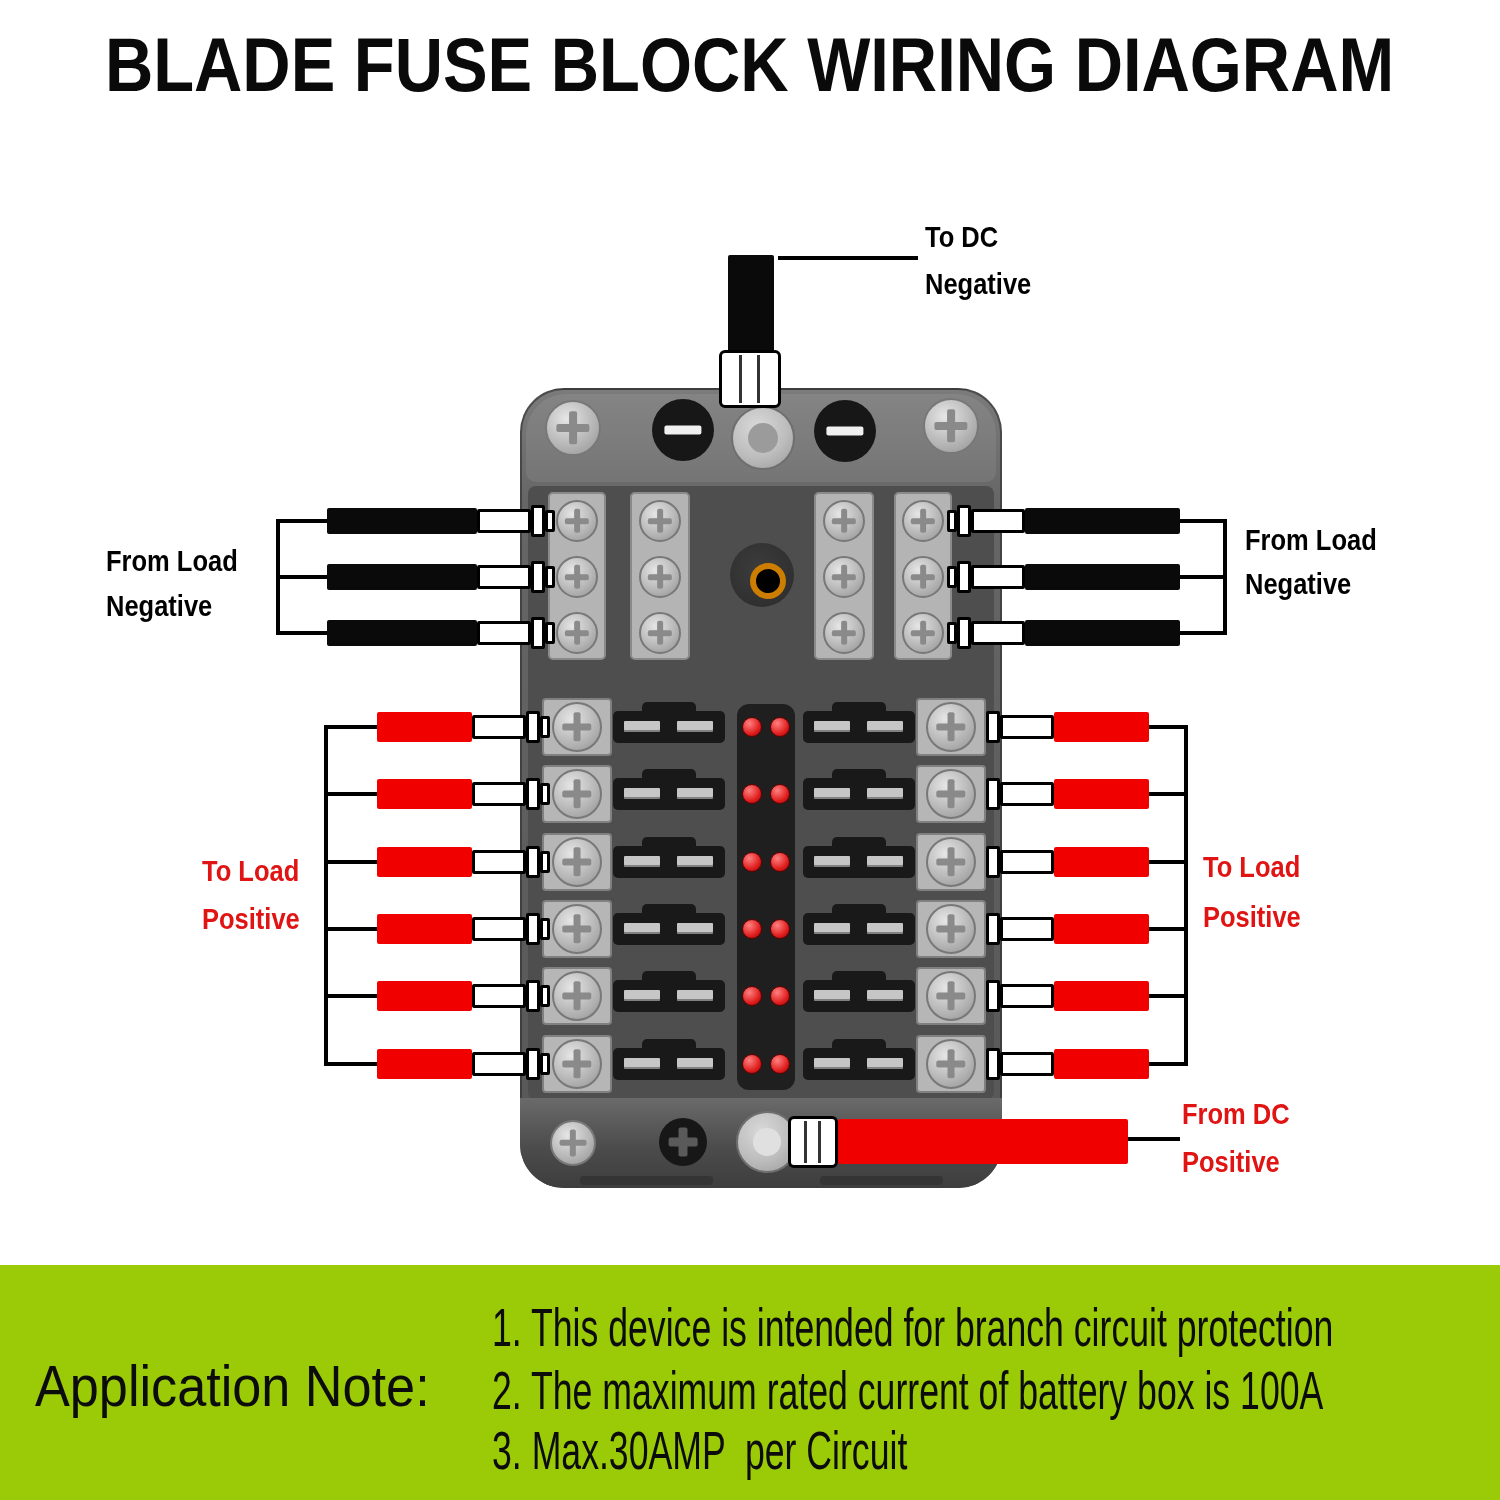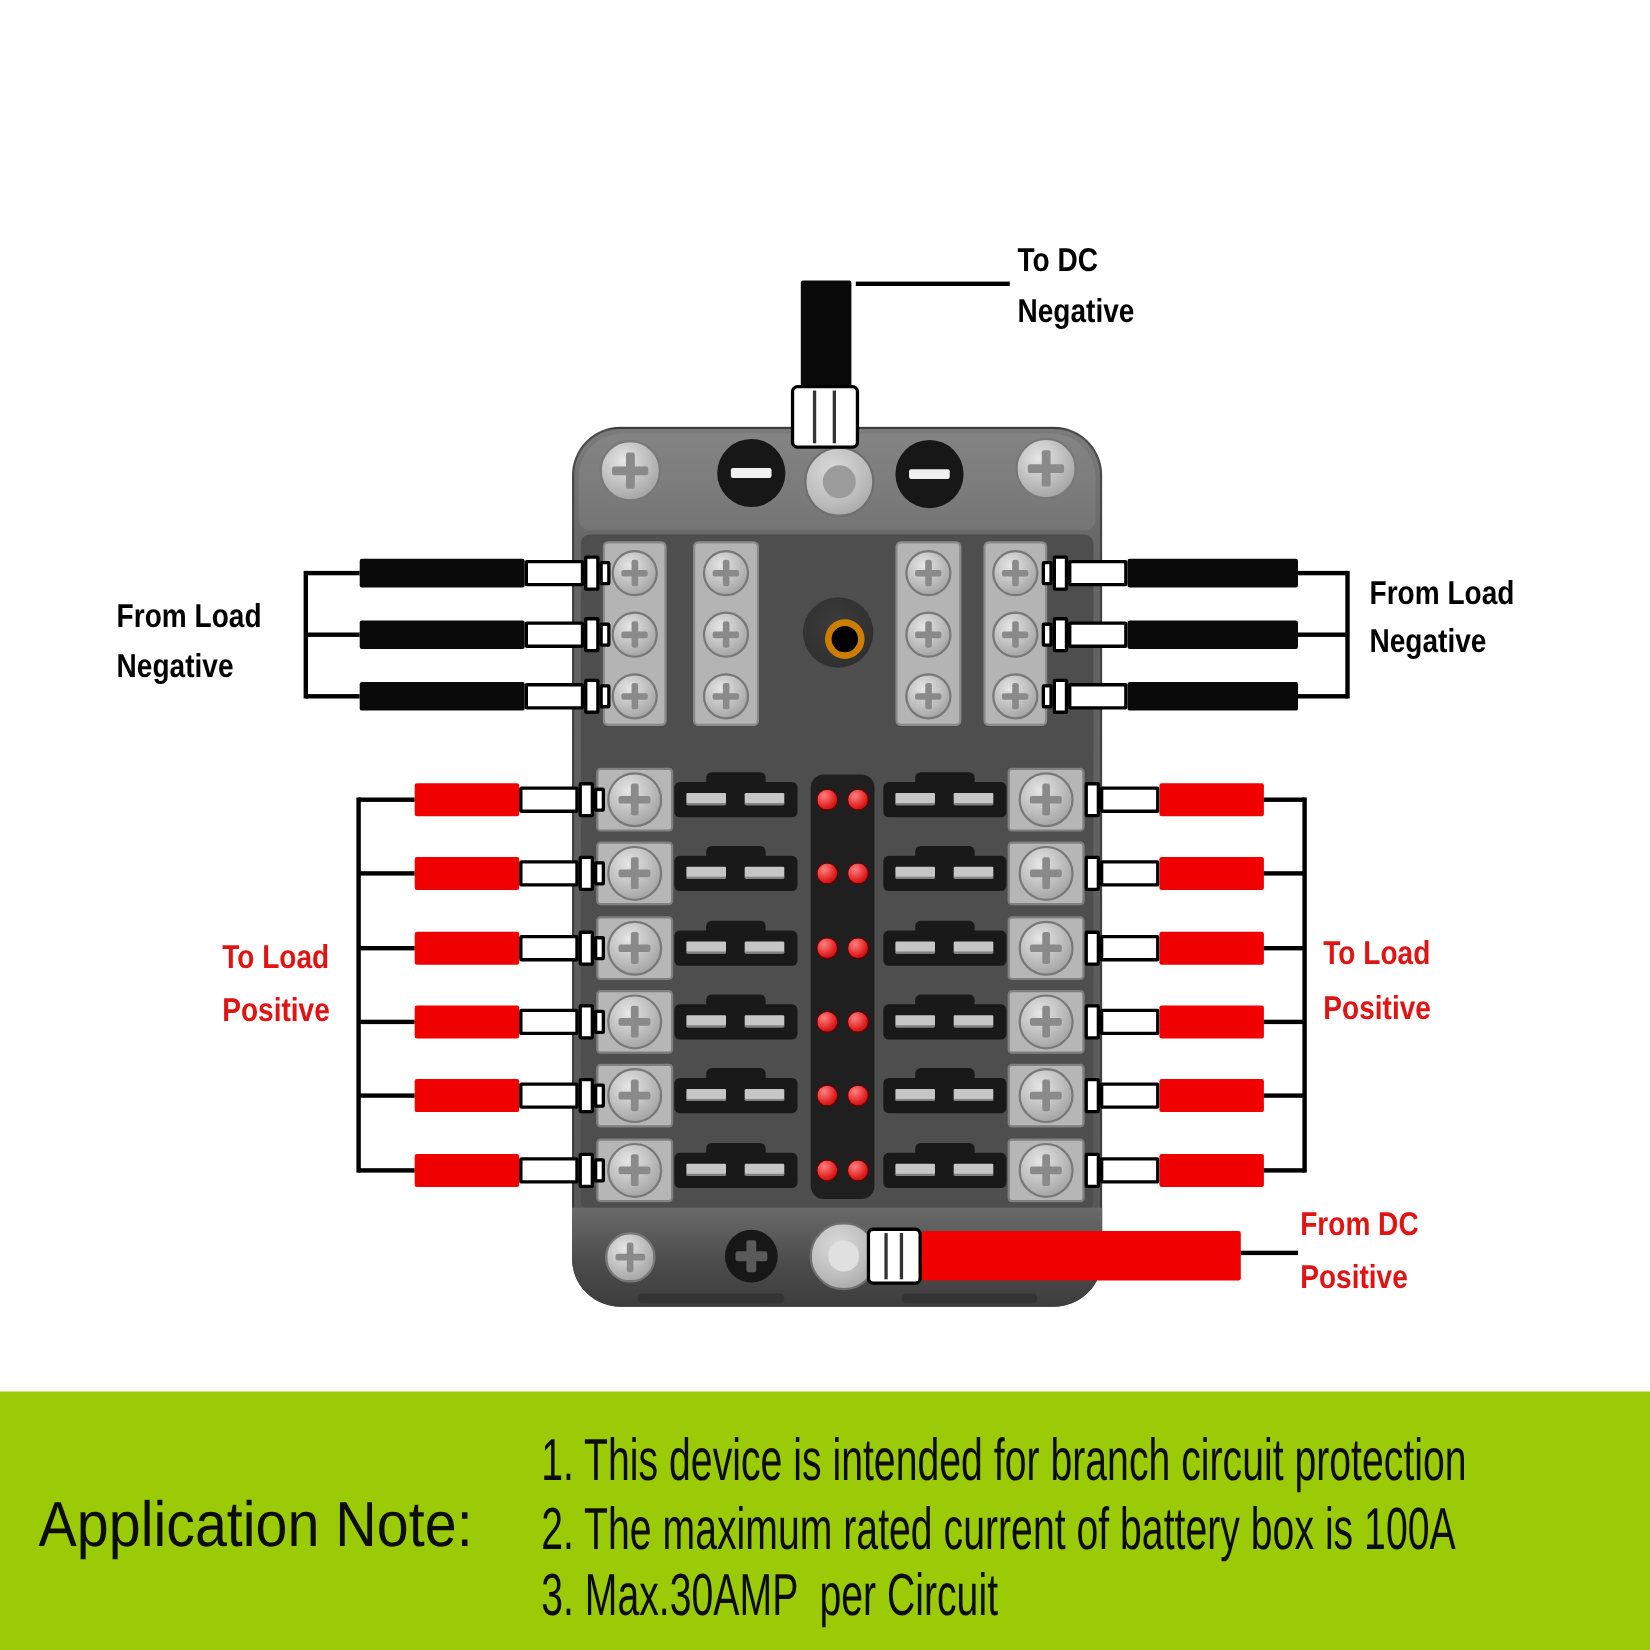--- a/index.html
+++ b/index.html
@@ -105,20 +105,21 @@
   .note-line{
     position:absolute; left:492px; font-size:54px; font-weight:400; color:#0c0c0c;
     white-space:pre; transform:scaleX(.66); transform-origin:left top; line-height:1;
   }
 </style>
 </head>
 <body>
 
 <div id="stage" style="--green-subtitle: #a5cd2b; --green-footer: #9bcb07; --wire-red: #f10000; --wire-black: #0a0a0a; --label-red: #e11414; --led-red: #e02020; --stud-orange: #cd7d00;">
 
+  <div id="title"><span>BLADE FUSE BLOCK WIRING DIAGRAM</span></div>
 
   <div id="diagram" class="abs" style="left:0;top:0;width:1500px;height:1228px;">
 
     <div id="block"></div>
     <div id="inner-panel"></div>
     <div id="bottom-band"></div>
     <div class="band-slot" style="left:580px;top:1176px;width:133px;"></div>
     <div class="band-slot" style="left:820px;top:1176px;width:123px;"></div>
 
     <div class="screw" style="left:545px;top:400px;width:56px;height:56px;"></div>

